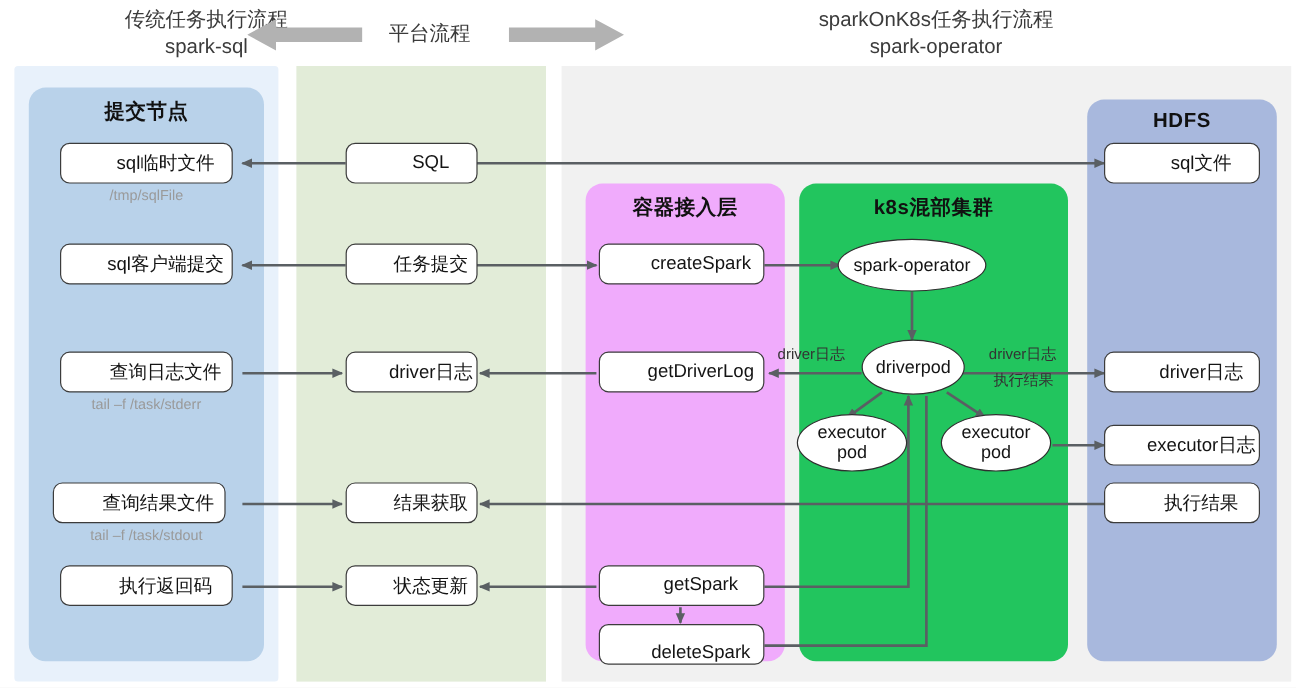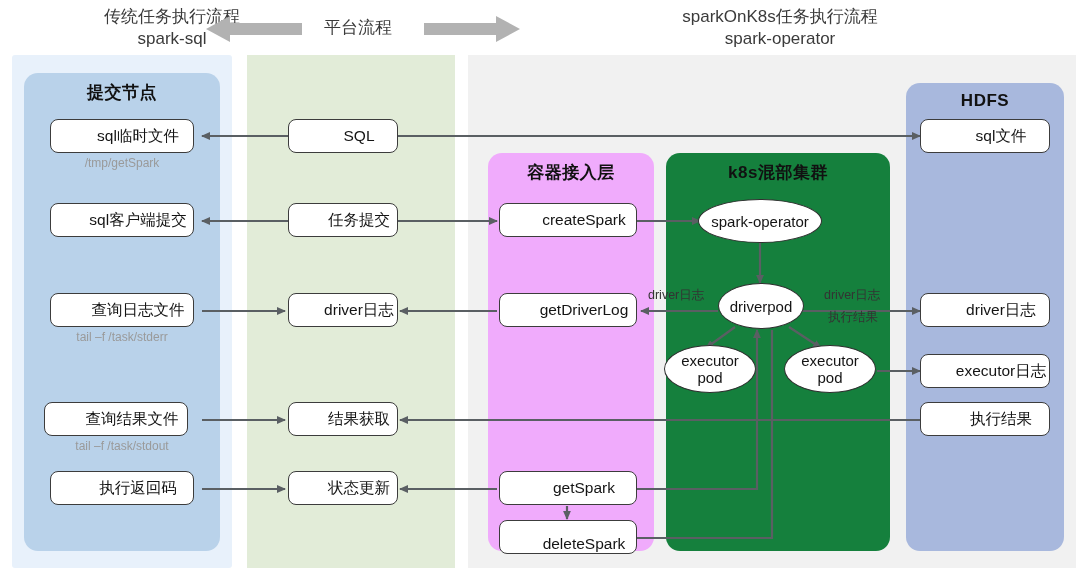--- a/index.html
+++ b/index.html
@@ -25,21 +25,21 @@
   .panel.gray-bg{background:#f1f1f1;}
 
   
   .group{position:absolute;border-radius:14px;}
   .group .gtitle{
     position:absolute;top:8px;left:0;right:0;text-align:center;
     font-weight:bold;font-size:17px;color:#111;letter-spacing:.5px;
   }
   .g-submit{background:#b9d2ea;}
   .g-access{background:#f0abfc;}
-  .g-k8s{background:#15803d;}
+  .g-k8s{background:#22c55e;}
   .g-hdfs{background:#a8b8dd;}
 
   
   .box{
     position:absolute;background:#fff;border:1.6px solid #3c3c3c;border-radius:8px;
     display:flex;align-items:center;justify-content:center;
     font-size:15.5px;color:#141414;box-sizing:border-box;
     white-space:nowrap;
     padding-left:32px;
   }
@@ -143,21 +143,21 @@
 
       <path d="M 637,489 L 757,489 L 757,330" marker-end="url(#ah)"></path>
 
       <path d="M 637,538 L 772,538 L 772,330"></path>
     </g>
   </svg>
 
   <div class="box" style="left:50px;top:119px;width:144px;height:34px;">
     <span>sql临时文件</span>
   </div>
-  <div class="cap" style="left:50px;top:156px;width:144px;">/tmp/getSpark</div>
+  <div class="cap" style="left:50px;top:156px;width:144px;">/tmp/sqlFile</div>
 
   <div class="box" style="left:50px;top:203px;width:144px;height:34px;">
     <span>sql客户端提交</span>
   </div>
 
   <div class="box" style="left:50px;top:293px;width:144px;height:34px;">
     <span>查询日志文件</span>
   </div>
   <div class="cap" style="left:40px;top:330px;width:164px;">tail –f /task/stderr</div>
 

